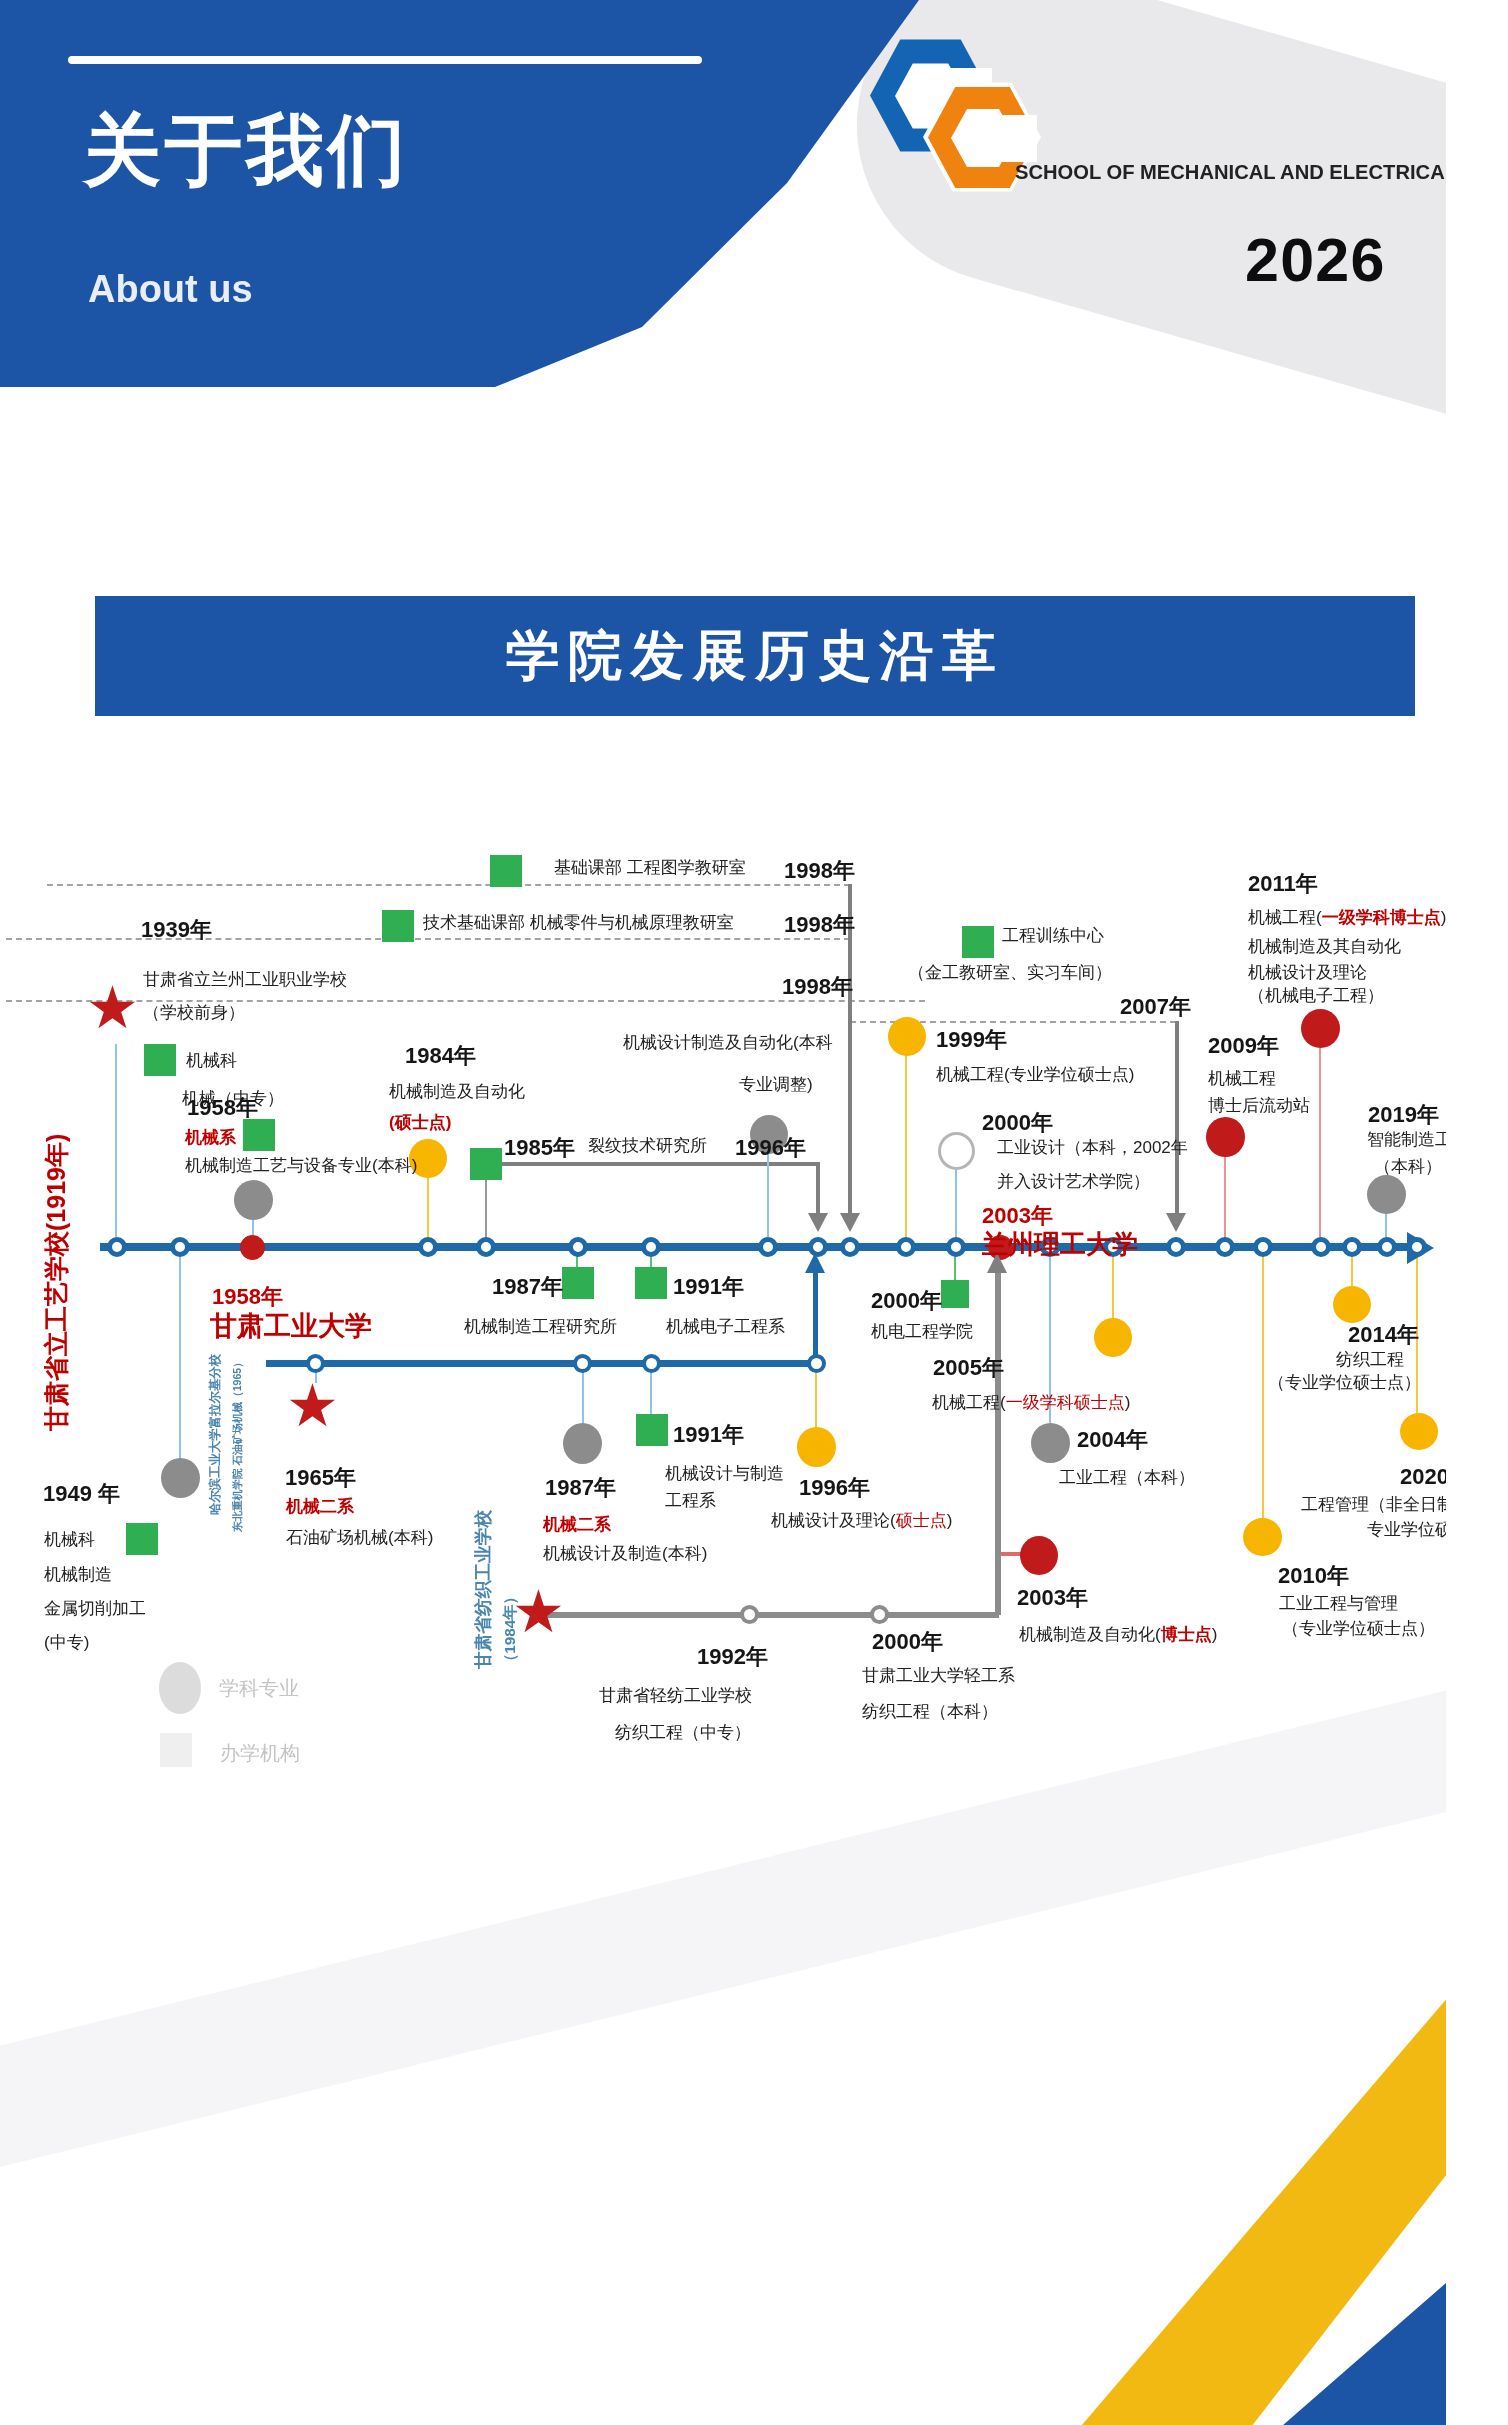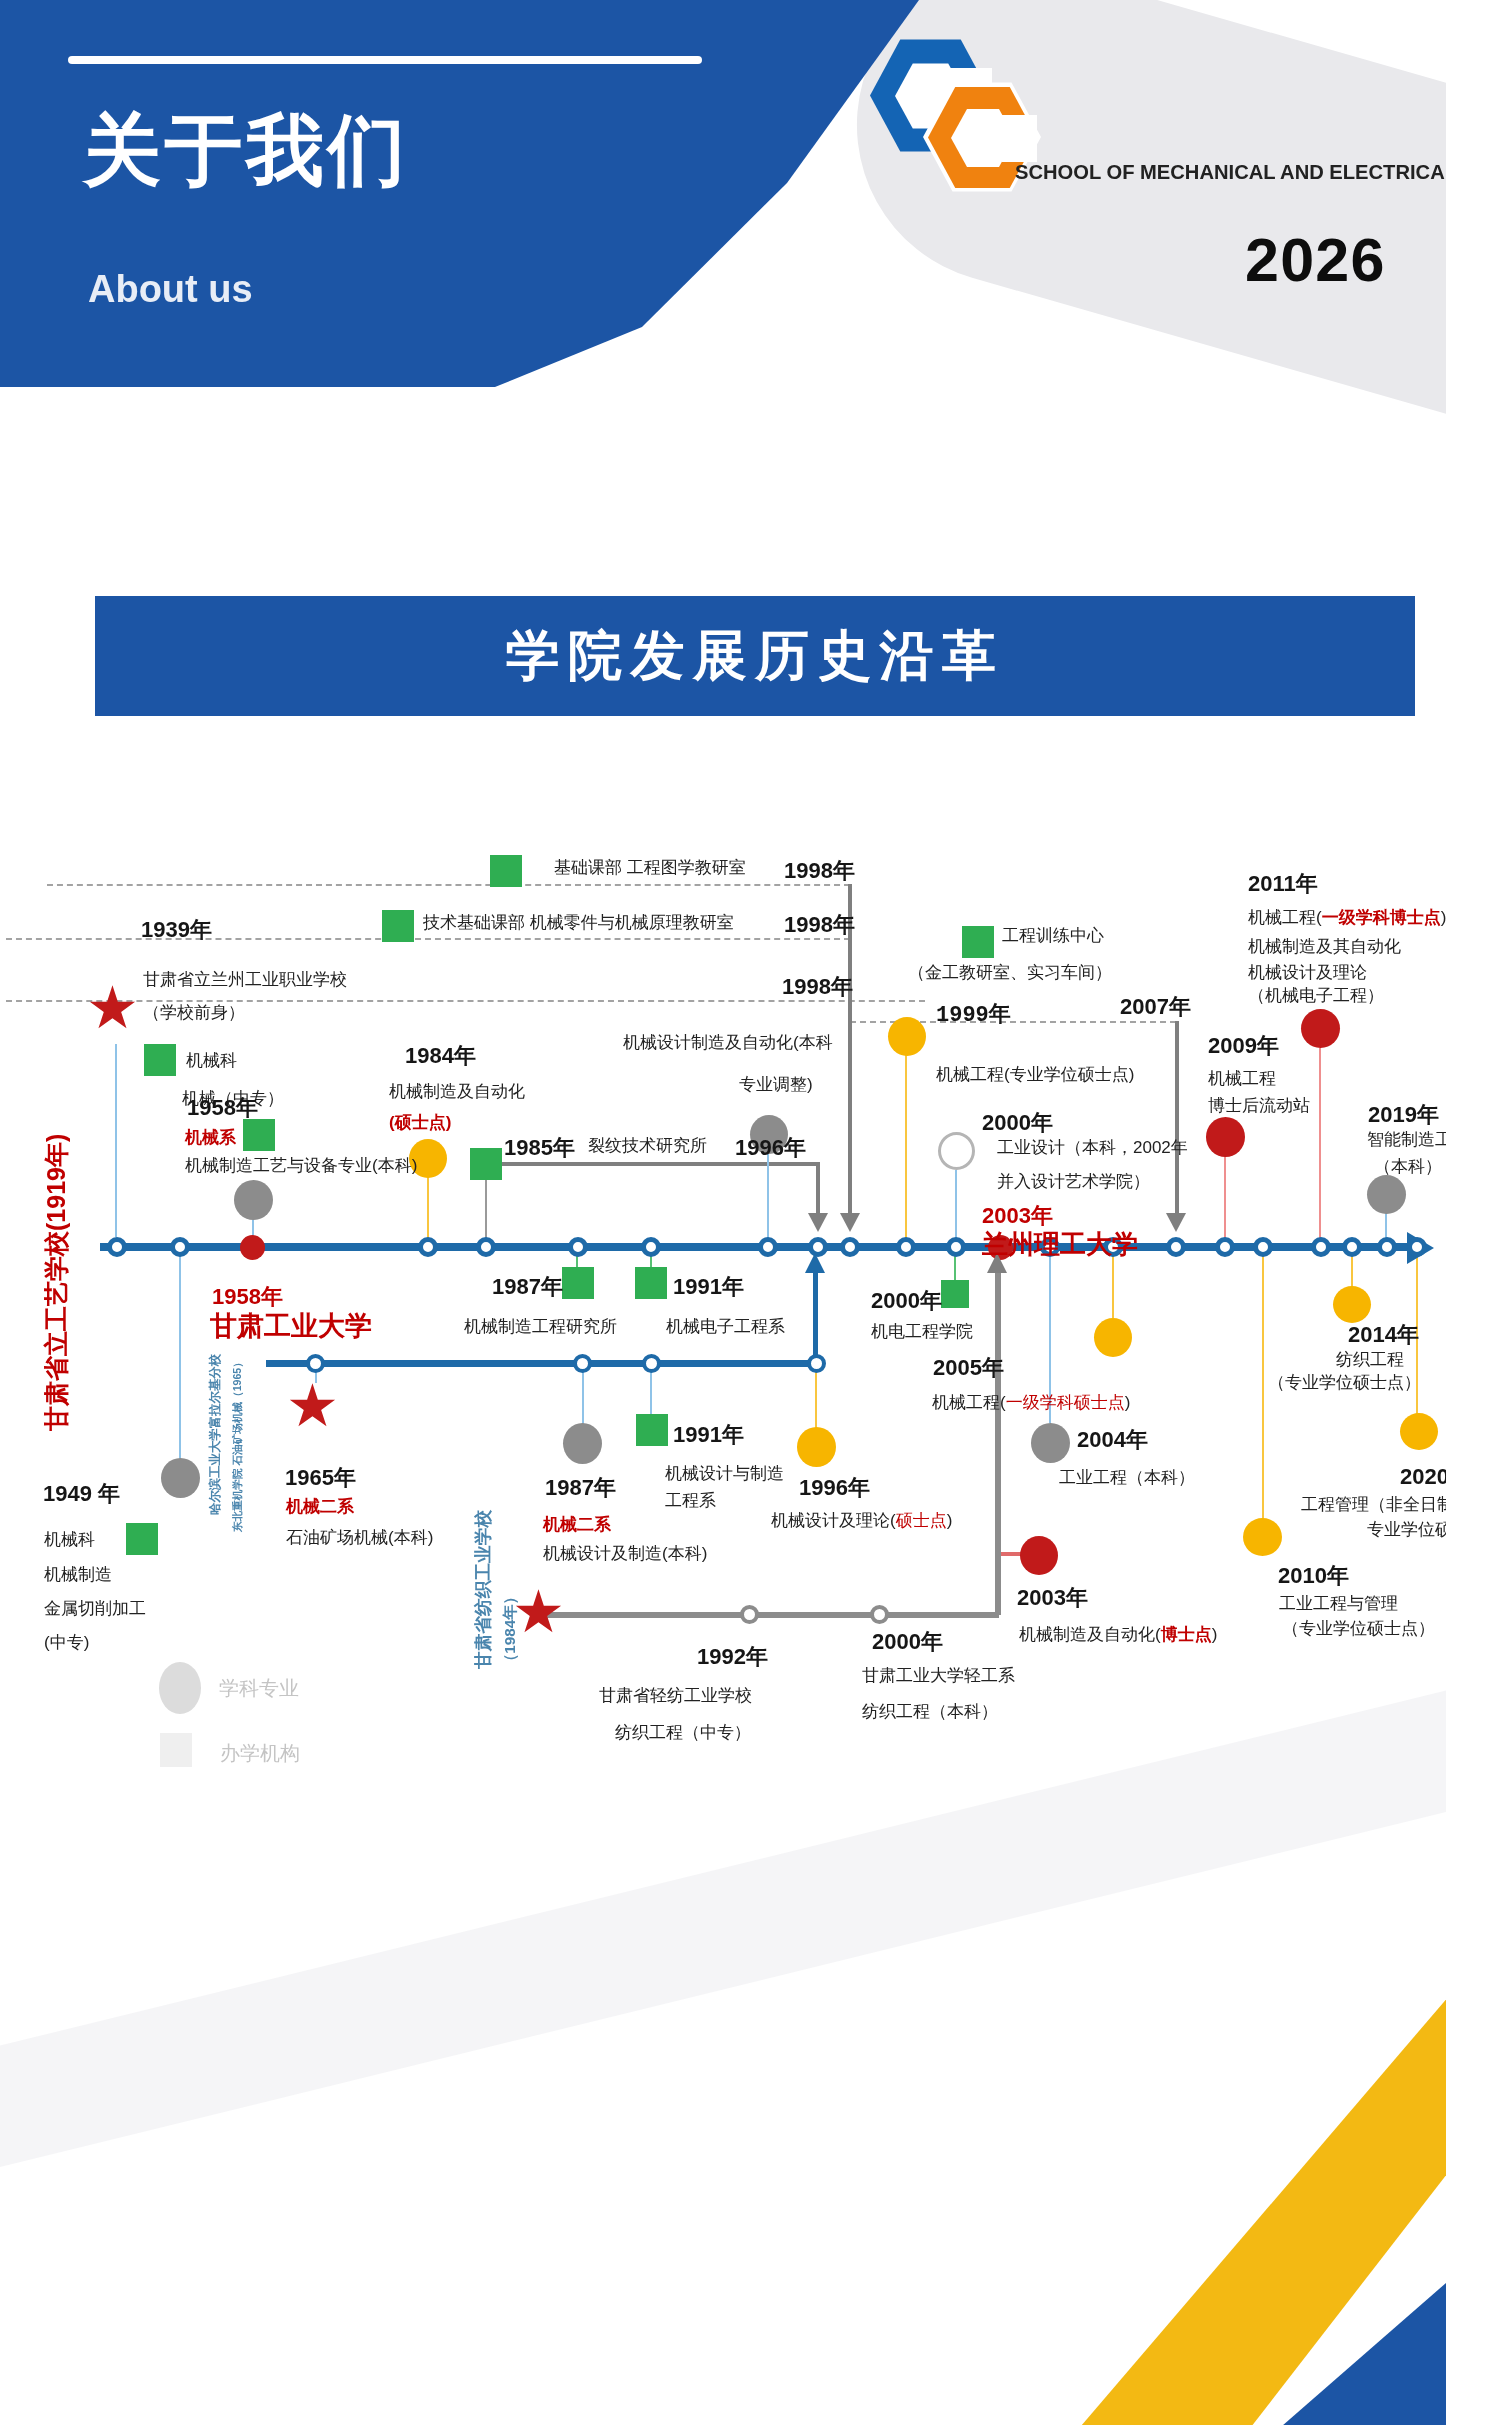--- a/index.html
+++ b/index.html
@@ -233,21 +233,21 @@
   <div class="a txt redtx" style="left:543px;top:1513px;font-weight:bold;">机械二系</div>
   <div class="a txt" style="left:543px;top:1542px;">机械设计及制造(本科)</div>
   <div class="a yr" style="left:673px;top:1420px;">1991年</div>
   <div class="a txt" style="left:665px;top:1462px;">机械设计与制造</div>
   <div class="a txt" style="left:665px;top:1489px;">工程系</div>
   <div class="a yr" style="left:799px;top:1473px;">1996年</div>
   <div class="a txt" style="left:771px;top:1509px;">
     <span>机械设计及理论(</span><span class="redtx">硕士点</span><span>)</span>
   </div>
 
-  <div class="a yr" style="left:936px;top:999px;font-family:Liberation Mono, monospace;">1999年</div>
+  <div class="a yr" style="left:936px;top:1025px;">1999年</div>
   <div class="a txt" style="left:936px;top:1063px;">机械工程(专业学位硕士点)</div>
 
   <div class="a yr" style="left:982px;top:1108px;">2000年</div>
   <div class="a txt" style="left:997px;top:1136px;">工业设计（本科，2002年</div>
   <div class="a txt" style="left:997px;top:1170px;">并入设计艺术学院）</div>
 
   <div class="a yr redtx" style="left:982px;top:1201px;">2003年</div>
   <div class="a redtx" style="left:982px;top:1227px;font-size:26px;font-weight:bold;white-space:nowrap;">兰州理工大学</div>
 
   <div class="a yr" style="left:871px;top:1286px;">2000年</div>

